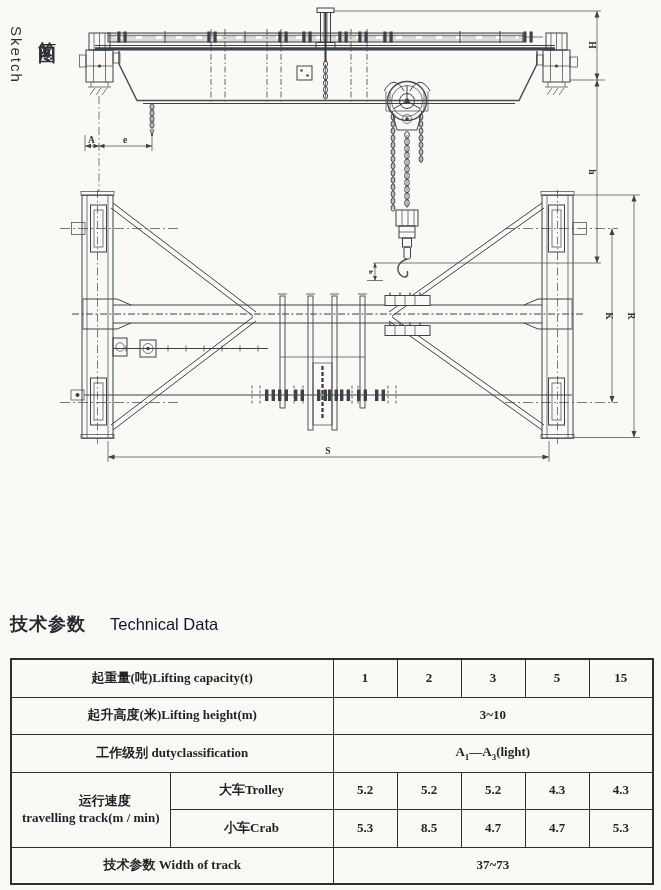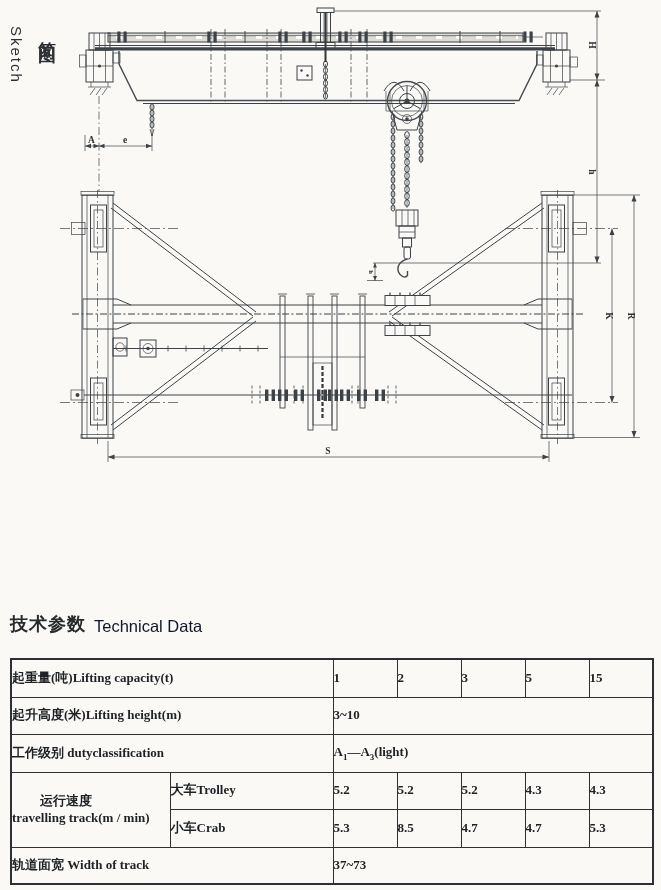--- a/index.html
+++ b/index.html
@@ -20,32 +20,32 @@
   
   .sketch-label{
     position:absolute;left:8px;top:26px;height:150px;
     writing-mode:vertical-rl;
     display:flex;flex-direction:column;gap:10px;
     color:#2c3034;letter-spacing:2px;
   }
   .sketch-label .cn{font-size:18px;font-weight:600;letter-spacing:6px;}
   .sketch-label .en{font-size:15px;letter-spacing:2px;}
   
-  .tech-heading{position:absolute;left:10px;top:612px;display:flex;align-items:flex-end;gap:8px;}
+  .tech-heading{position:absolute;left:10px;top:612px;display:flex;align-items:center;gap:24px;}
   .tech-heading .cn{font-size:18px;font-weight:700;color:#26292d;letter-spacing:1px;}
   .tech-heading .en{font-size:16.5px;font-weight:400;color:#0f172a;}
   
   table.tech{
     position:absolute;left:10px;top:658px;
     border-collapse:collapse;table-layout:fixed;
     width:642px;height:225px;
   }
   table.tech td{
     border:1.4px solid #2c3034;
-    vertical-align:middle;
+    text-align:center;vertical-align:middle;
     font-family:"Liberation Serif",serif;
     font-size:13px;font-weight:700;color:#1e2125;
     padding:0;line-height:1.25;
   }
   table.tech{border:2px solid #2c3034;}
   .cnlabel{font-weight:600;margin-left:28px;}
   td .two-line div{white-space:nowrap;}
   sub{font-size:9px;}
 </style>
 </head>
@@ -493,17 +493,17 @@
     </tr>
     <tr style="height:38px">
       <td>小车Crab</td>
       <td>5.3</td>
       <td>8.5</td>
       <td>4.7</td>
       <td>4.7</td>
       <td>5.3</td>
     </tr>
     <tr style="height:37px">
-      <td colspan="2">轨道面宽 Width of track</td>
+      <td colspan="2">技术参数 Width of track</td>
       <td colspan="5">37~73</td>
     </tr>
   </tbody>
 </table>
 
 </body></html>

